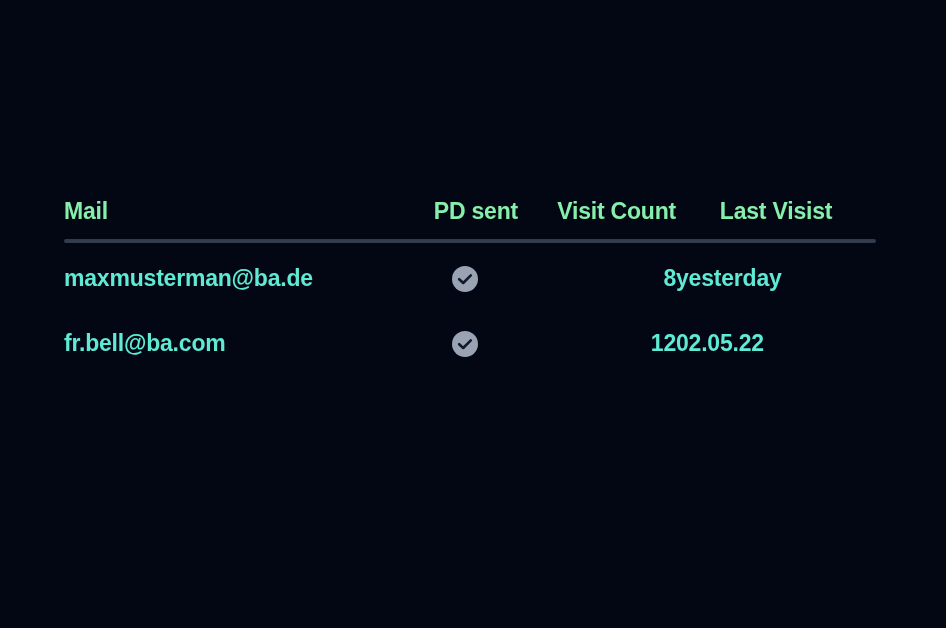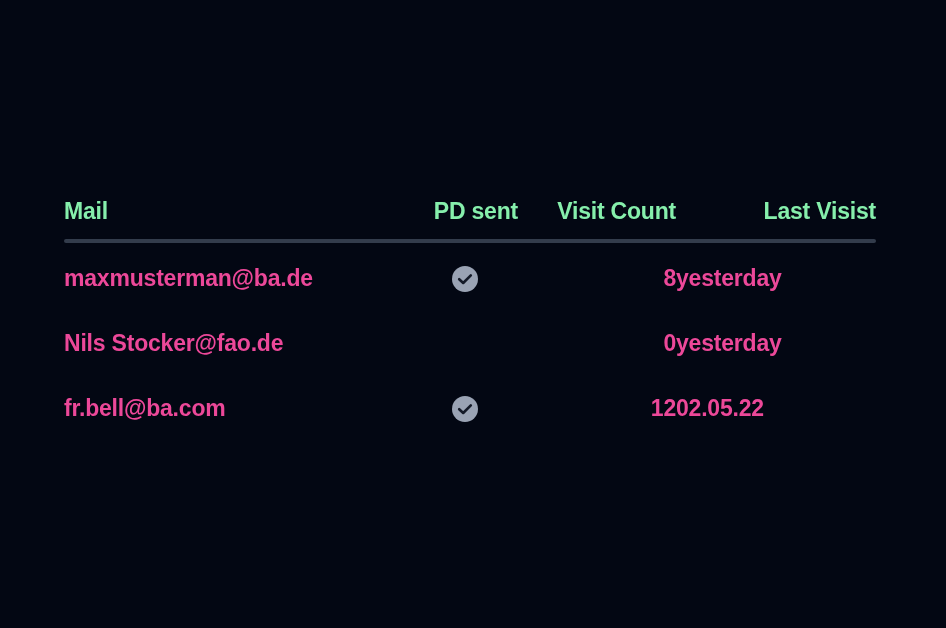--- a/index.html
+++ b/index.html
@@ -47,40 +47,40 @@
     color: #86efac;
     letter-spacing: -0.2px;
     height: 50px;
     vertical-align: middle;
     white-space: nowrap;
   }
 
   th.col-mail     { text-align: left;   width: 348px; }
   th.col-pd       { text-align: right; width: 106px; }
   th.col-visits   { text-align: right;  width: 158px; }
-  th.col-last     { text-align: right;  width: 200px; }
+  th.col-last     { text-align: center;  width: 200px; }
 
   .divider-row td {
     height: 10px;
     padding: 0;
   }
   .divider {
     height: 4px;
     width: 812px;
     background: #333c4c;
     border-radius: 2px;
   }
 
   
   tbody tr.data-row td {
     height: 65px;
     vertical-align: middle;
     font-size: 23px;
     font-weight: bold;
-    color: #ec4899;
+    color: #5eead4;
     letter-spacing: -0.2px;
     white-space: nowrap;
   }
   tbody tr.data-row td.cell-mail   { text-align: left; }
   tbody tr.data-row td.cell-pd     { text-align: center; }
   tbody tr.data-row td.cell-visits { text-align: right; }
   tbody tr.data-row td.cell-last   { }
 
   .check-icon {
     display: inline-block;
@@ -129,28 +129,20 @@
               <svg width="26" height="26" viewBox="0 0 26 26" xmlns="http://www.w3.org/2000/svg">
                 <circle cx="13" cy="13" r="13" fill="#9aa3b4"></circle>
                 <path d="M7.2 13.2 L11.2 17.0 L18.8 9.4" fill="none" stroke="#141a28" stroke-width="2.6" stroke-linecap="round" stroke-linejoin="round"></path>
               </svg>
             </span>
           </td>
           <td class="cell-visits">8</td>
           <td class="cell-last">yesterday</td>
         </tr>
 
-        <tr class="data-row">
-          <td class="cell-mail">Nils Stocker@fao.de</td>
-          <td class="cell-pd">
-            <span class="pd-empty"></span>
-          </td>
-          <td class="cell-visits">0</td>
-          <td class="cell-last">yesterday</td>
-        </tr>
 
         <tr class="data-row">
           <td class="cell-mail">fr.bell@ba.com</td>
           <td class="cell-pd">
             <span class="check-icon">
               <svg width="26" height="26" viewBox="0 0 26 26" xmlns="http://www.w3.org/2000/svg">
                 <circle cx="13" cy="13" r="13" fill="#9aa3b4"></circle>
                 <path d="M7.2 13.2 L11.2 17.0 L18.8 9.4" fill="none" stroke="#141a28" stroke-width="2.6" stroke-linecap="round" stroke-linejoin="round"></path>
               </svg>
             </span>

